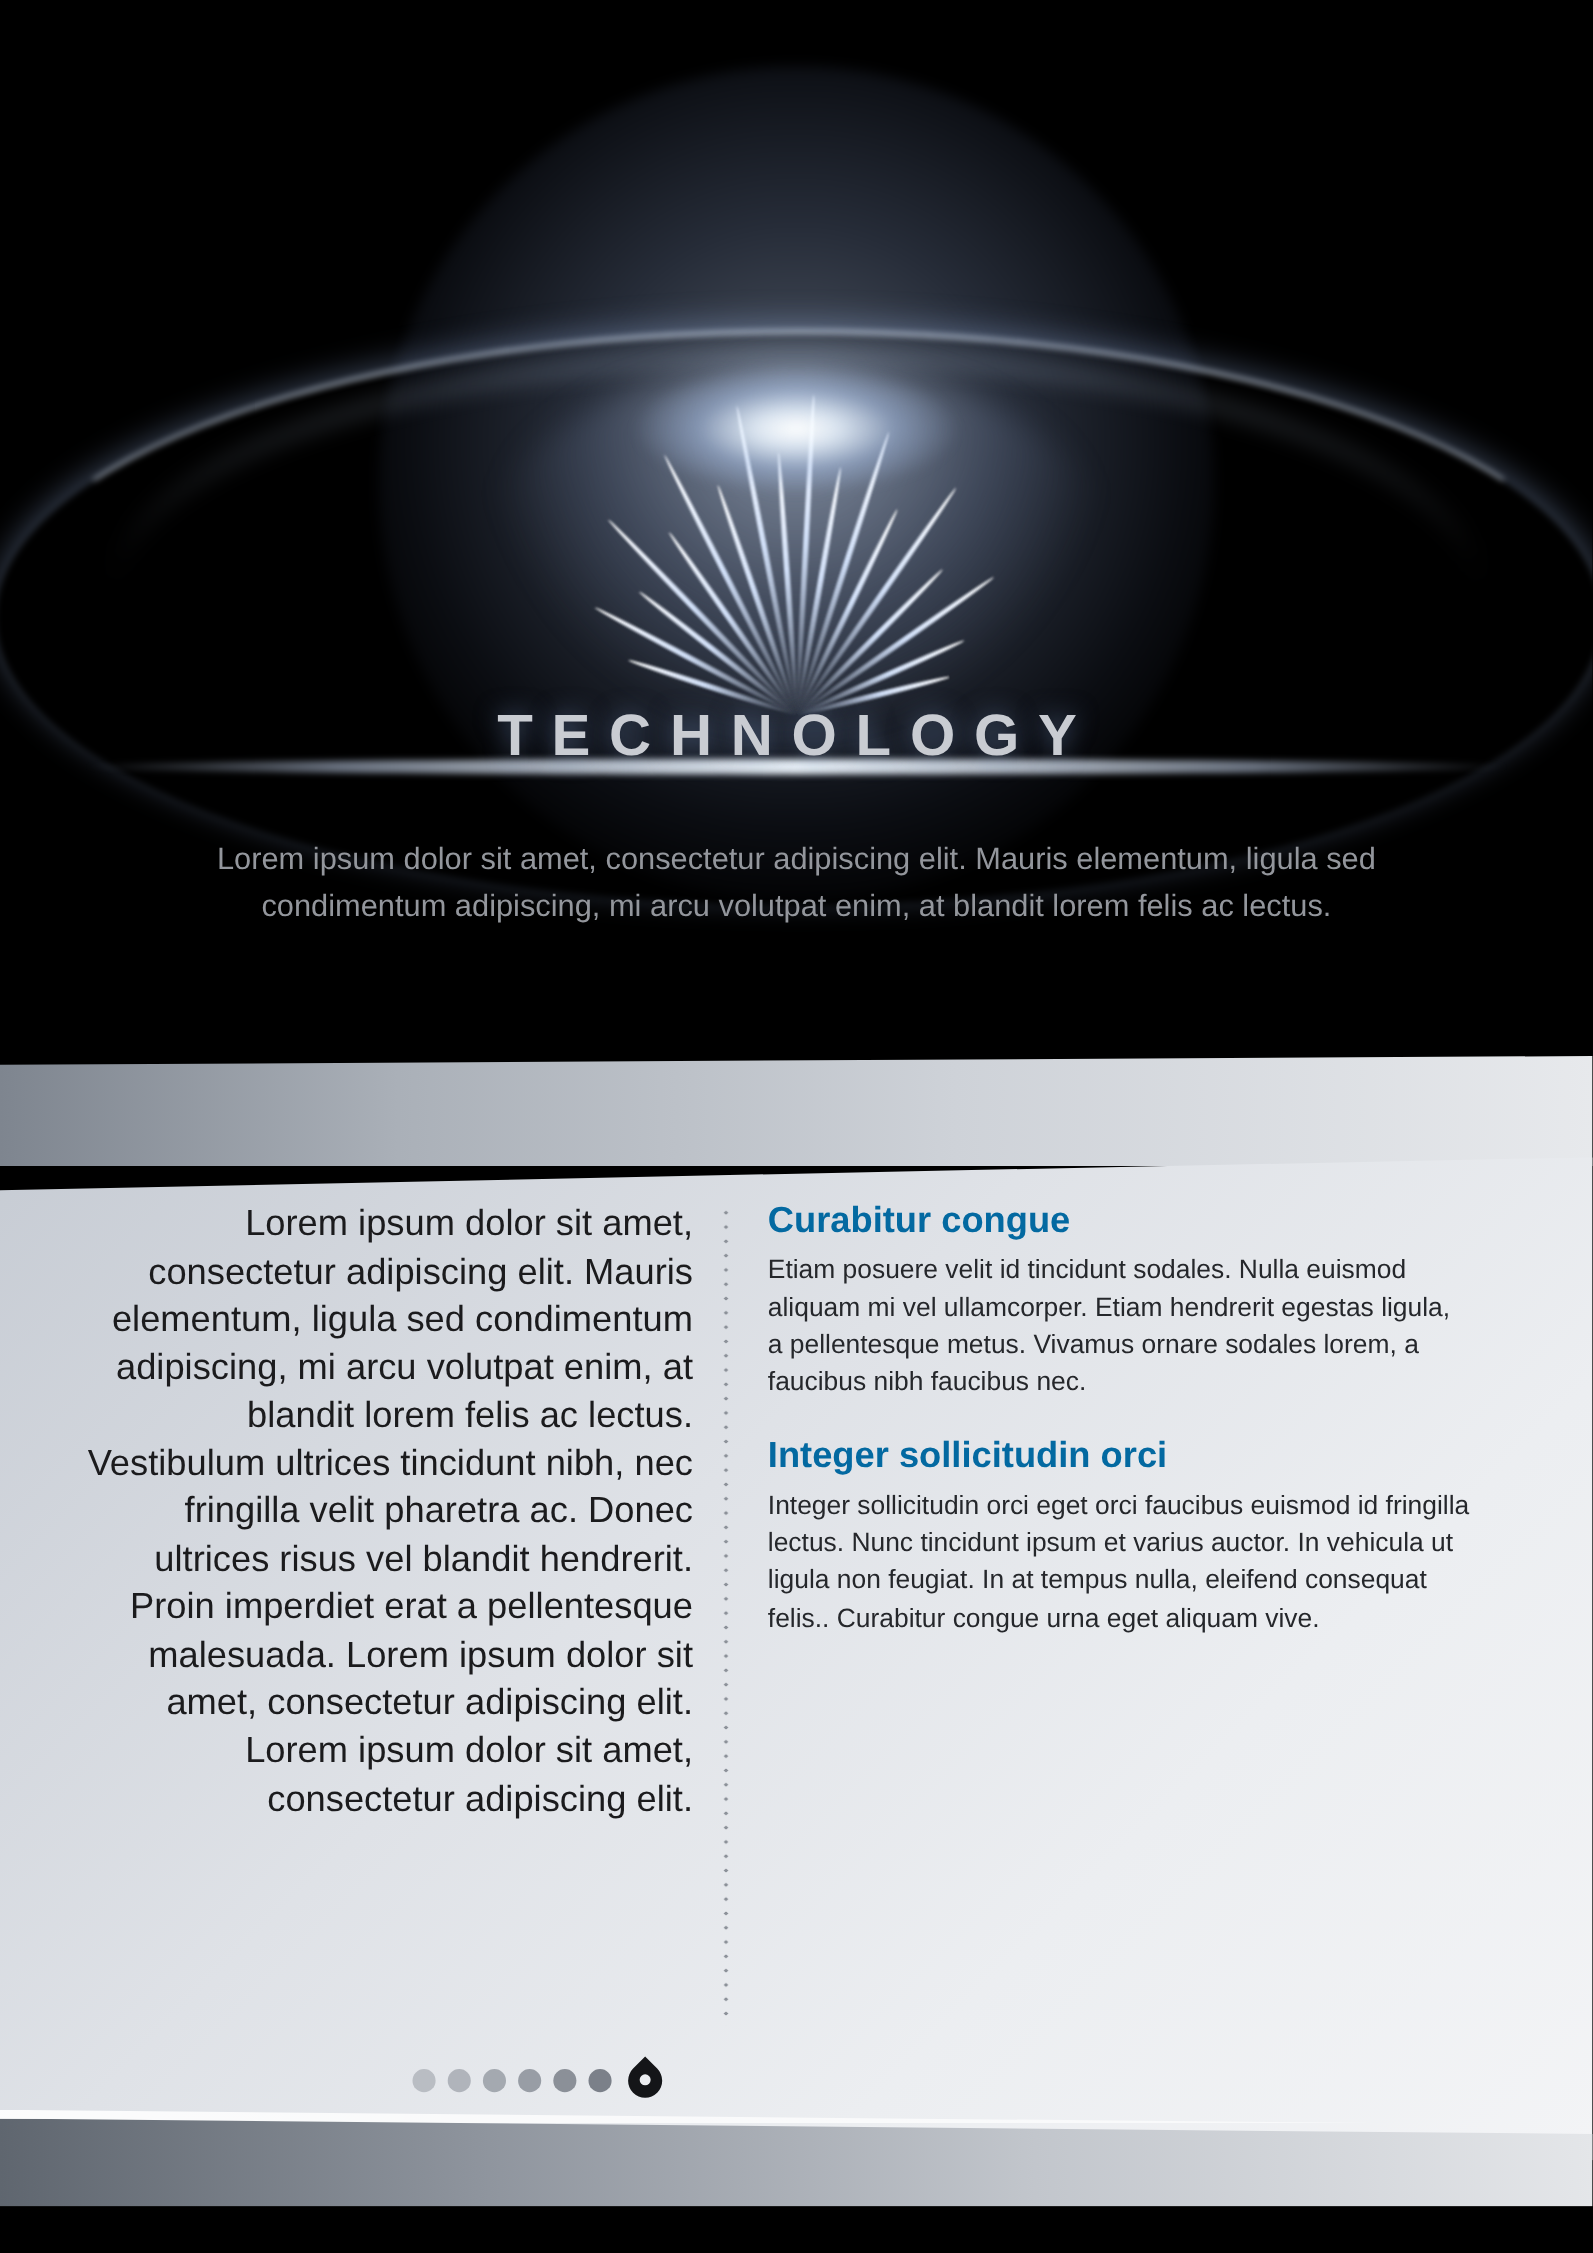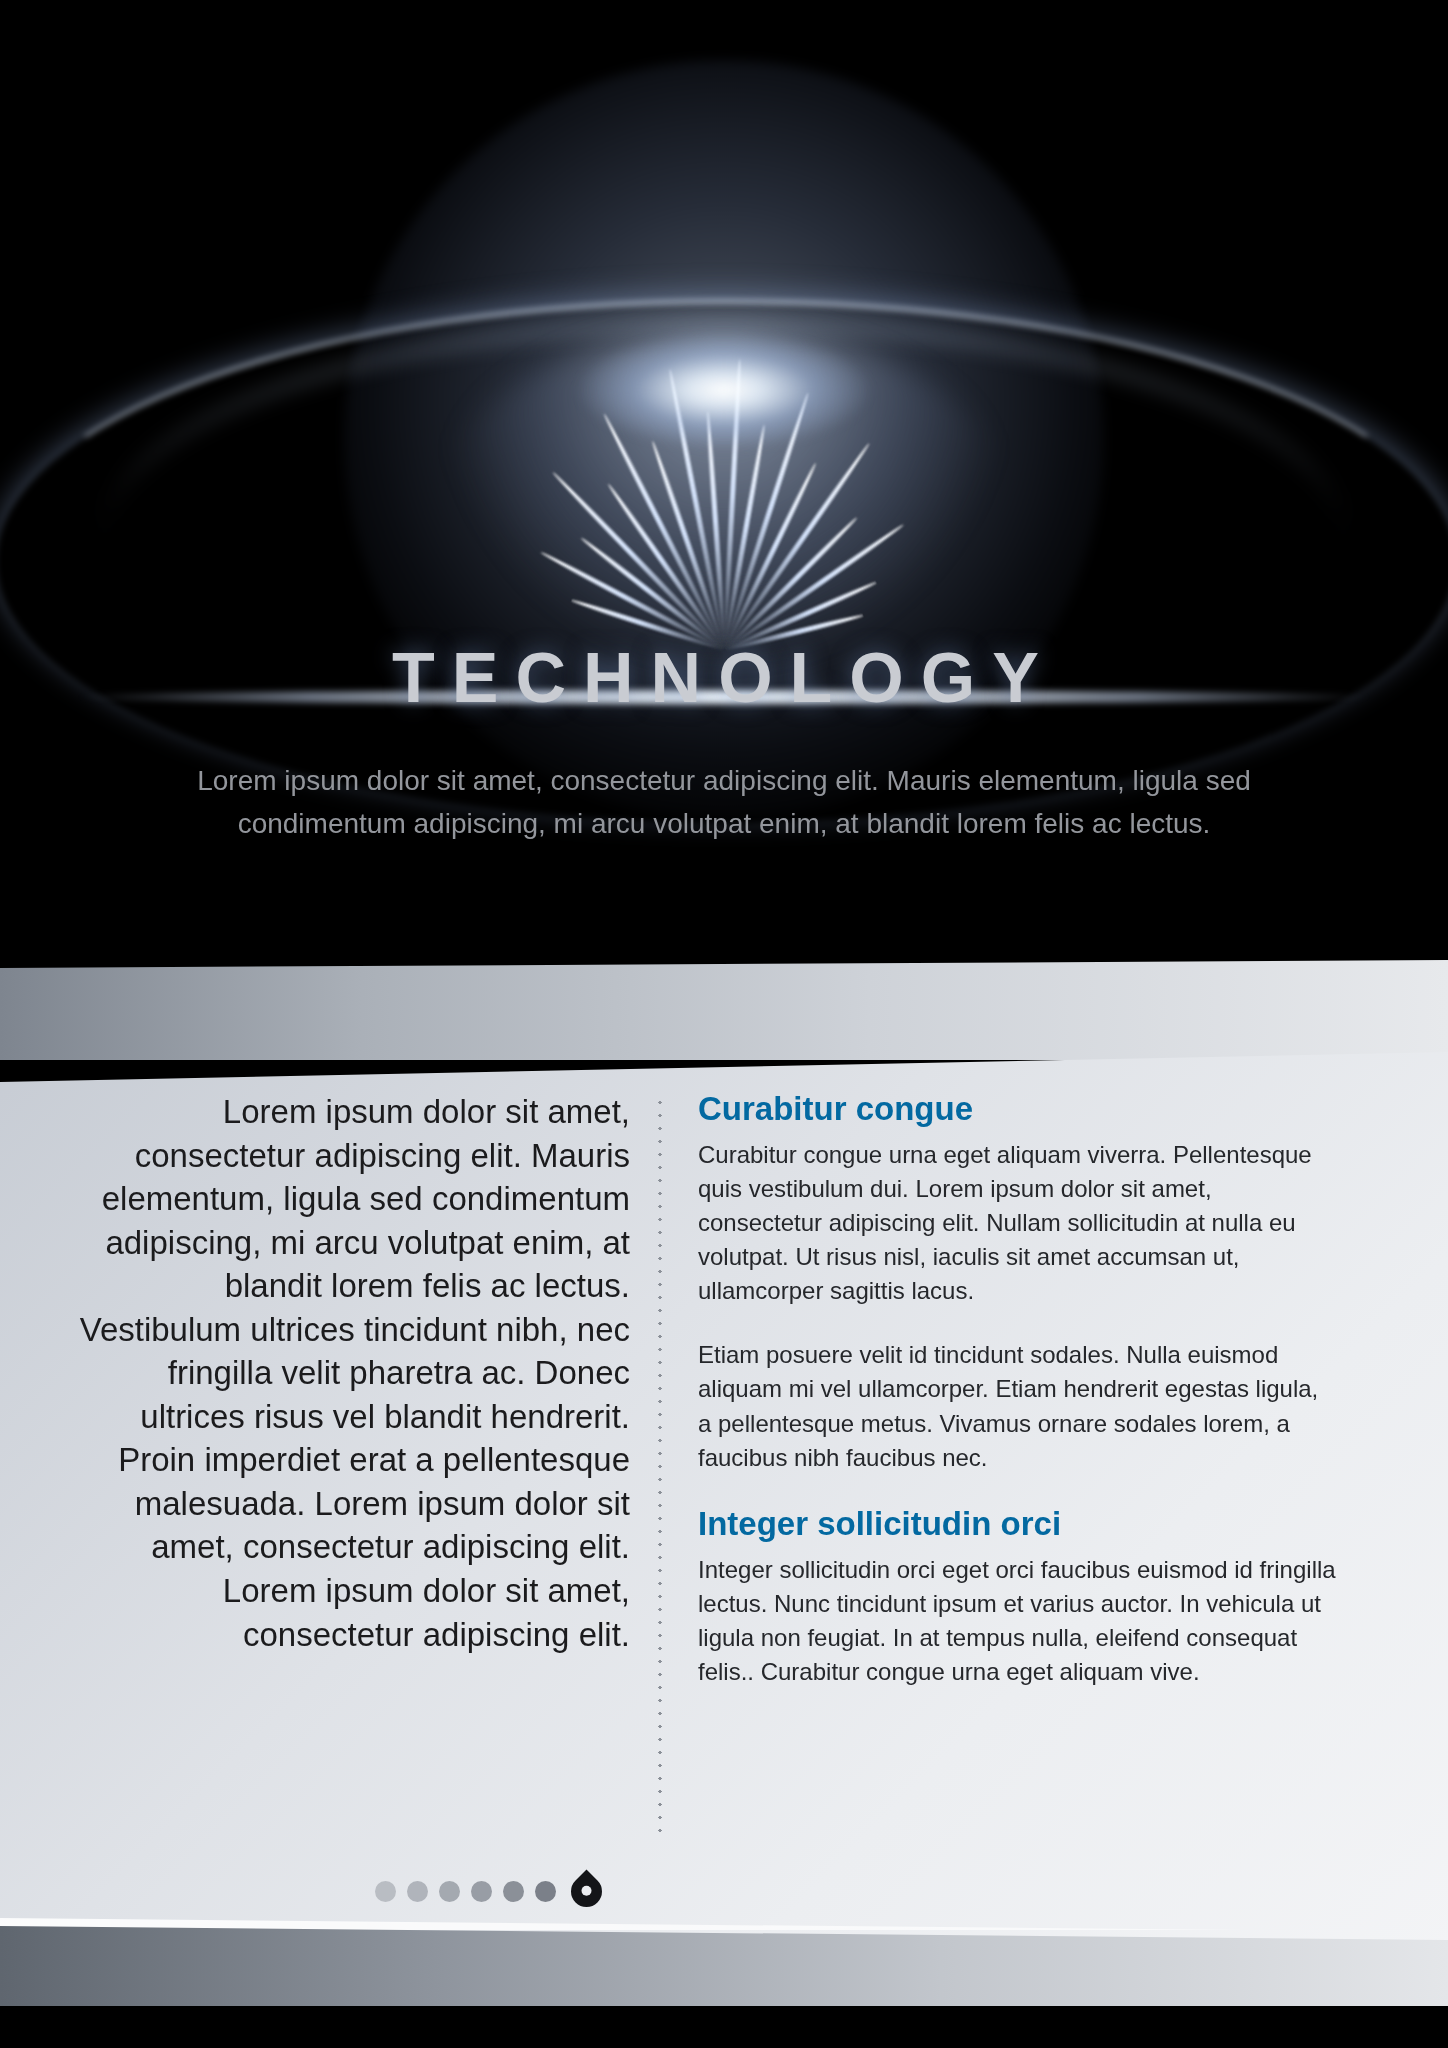--- a/index.html
+++ b/index.html
@@ -138,21 +138,21 @@
         rgba(255,255,255,0) 100%);
     filter: blur(3px);
     border-radius: 50%;
   }
   .title {
     position: absolute;
     left: 0;
     top: 638px;
     width: 1448px;
     text-align: center;
-    font-size: 70px;
+    font-size: 53px;
     font-weight: bold;
     letter-spacing: 17px;
     color: #c9ccd2;
     text-shadow: 0 0 22px rgba(120,150,200,0.55);
     font-family: "Liberation Sans", sans-serif;
   }
   .subtitle {
     position: absolute;
     left: 50%;
     top: 760px;
@@ -339,21 +339,20 @@
   </div>
 
   <div class="content">
     <div class="col-left">
       <div class="lead">Lorem ipsum dolor sit amet, consectetur adipiscing elit. Mauris elementum, ligula sed condimentum adipiscing, mi arcu volutpat enim, at blandit lorem felis ac lectus. Vestibulum ultrices tincidunt nibh, nec fringilla velit pharetra ac. Donec ultrices risus vel blandit hendrerit. Proin imperdiet erat a pellentesque malesuada. Lorem ipsum dolor sit amet, consectetur adipiscing elit. Lorem ipsum dolor sit amet, consectetur adipiscing elit.</div>
     </div>
     <div class="divider"></div>
     <div class="col-right">
 
       <h2 class="sec-h">Curabitur congue</h2>
-      <p class="sec-p">Curabitur congue urna eget aliquam viverra. Pellentesque quis vestibulum dui. Lorem ipsum dolor sit amet, consectetur adipiscing elit. Nullam sollicitudin at nulla eu volutpat. Ut risus nisl, iaculis sit amet accumsan ut, ullamcorper sagittis lacus.</p>
 
       <p class="sec-p">Etiam posuere velit id tincidunt sodales. Nulla euismod aliquam mi vel ullamcorper. Etiam hendrerit egestas ligula, a pellentesque metus. Vivamus ornare sodales lorem, a faucibus nibh faucibus nec.</p>
 
       <h2 class="sec-h">Integer sollicitudin orci</h2>
       <p class="sec-p">Integer sollicitudin orci eget orci faucibus euismod id fringilla lectus. Nunc tincidunt ipsum et varius auctor. In vehicula ut ligula non feugiat. In at tempus nulla, eleifend consequat felis.. Curabitur congue urna eget aliquam vive.</p>
 
     </div>
   </div>
 
   <div class="dots">

